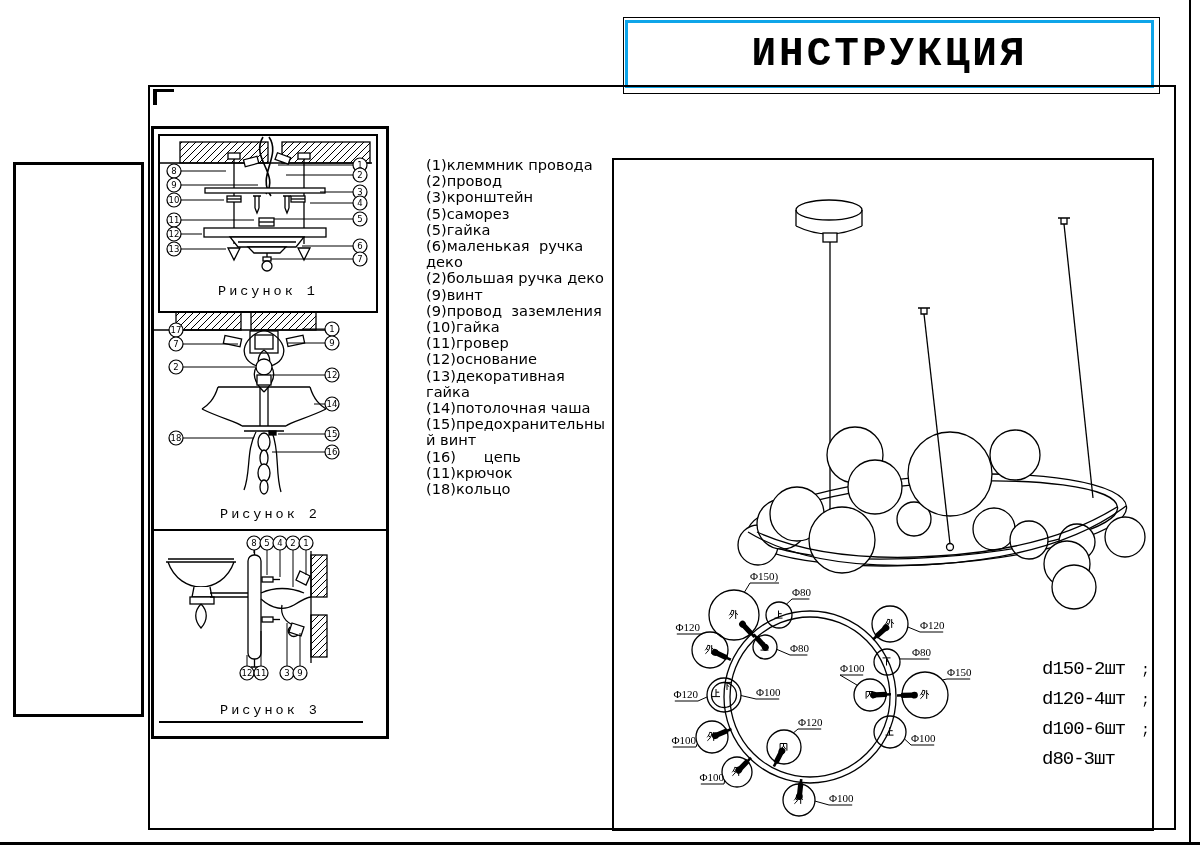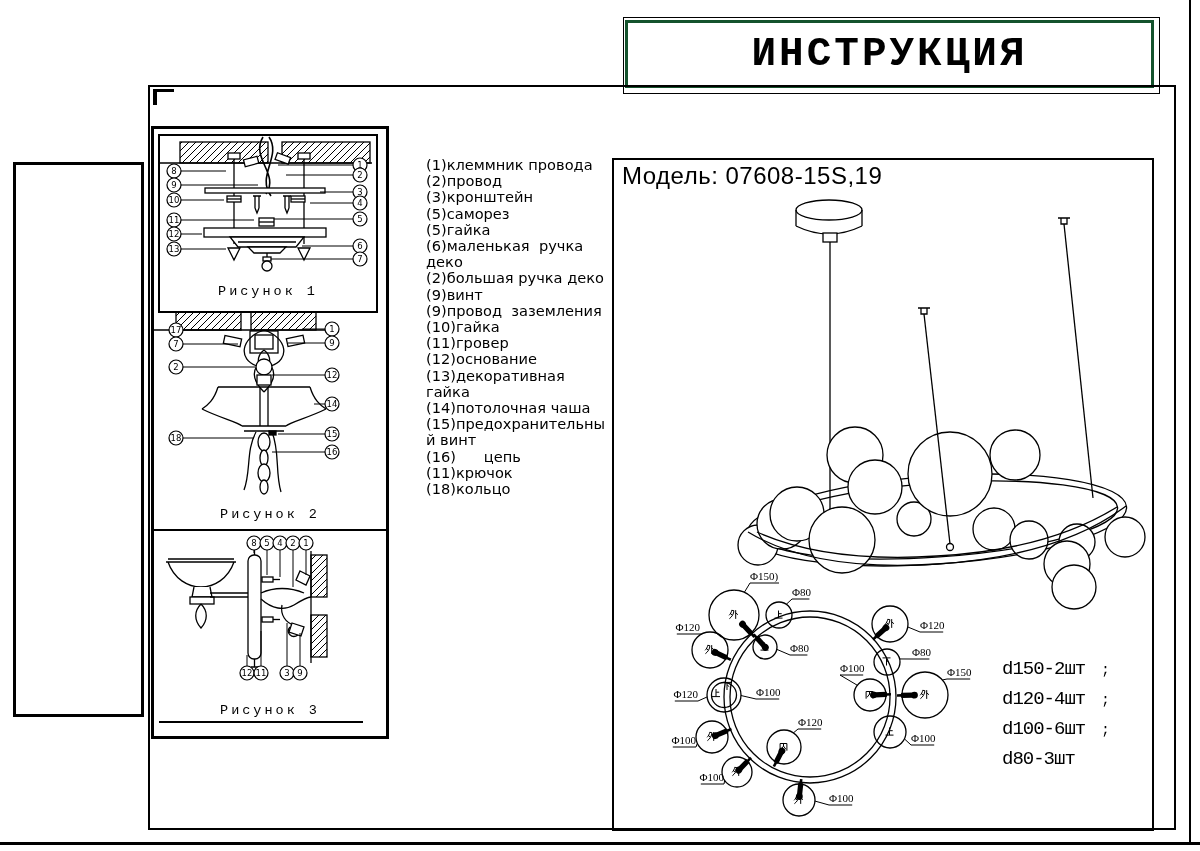--- a/index.html
+++ b/index.html
@@ -3,21 +3,21 @@
 <meta charset="utf-8">
 <style>
   html,body{margin:0;padding:0;}
   body{width:1200px;height:851px;position:relative;background:#fff;overflow:hidden;
        font-family:"DejaVu Sans",sans-serif;color:#000;}
   .abs{position:absolute;}
   
   .page-edge-right{left:1189px;top:0;width:2px;height:845px;background:#000;}
   .page-edge-bottom{left:0;top:842px;width:1200px;height:3px;background:#000;}
   
-  .title-box{left:625px;top:20px;width:523px;height:62px;border:3px solid #14532d;background:#fff;
+  .title-box{left:625px;top:20px;width:523px;height:62px;border:3px solid #0ea5e9;background:#fff;
              display:flex;align-items:center;justify-content:center;}
   .title-box::after{content:"";position:absolute;top:-6px;left:-5px;right:-9px;bottom:-9px;
              border:1.5px solid #000;pointer-events:none;}
   .title-text{font-family:"Liberation Mono","DejaVu Sans Mono",monospace;font-weight:bold;
              font-size:41px;letter-spacing:3px;}
   
   .outer-border{left:148px;top:85px;width:1024px;height:741px;border:2px solid #000;}
   .corner-mark{left:153px;top:89px;width:17px;height:13px;border-left:4px solid #000;border-top:3px solid #000;}
   .left-box{left:13px;top:162px;width:125px;height:549px;border:3px solid #000;}
   
@@ -35,21 +35,21 @@
   svg .tv-label{font-family:"Liberation Serif","DejaVu Serif",serif;font-size:11px;fill:#000;stroke:none;}
   
   .parts-list{left:399px;top:157px;width:215px;}
   .part-line{font-size:14.6px;line-height:16.2px;white-space:pre;letter-spacing:0;margin-left:27px;}
   
   .model-panel{left:612px;top:158px;width:538px;height:669px;border:2px solid #000;}
   .model-label{left:8px;top:2px;font-family:"Liberation Sans","DejaVu Sans",sans-serif;
              font-size:24px;letter-spacing:0.5px;}
   .qty-block{left:388px;top:495px;}
   .qty-line{font-family:"Liberation Mono","DejaVu Sans Mono",monospace;font-size:19px;
-             line-height:29px;letter-spacing:-1px;white-space:pre;}
+             line-height:29px;letter-spacing:-1px;white-space:pre;margin-left:40px;}
   .qty-mark{margin-left:16px;font-size:14px;}
 </style>
 </head>
 <body>
 
 <div class="abs page-edge-right"></div>
 <div class="abs page-edge-bottom"></div>
 
 <div class="abs title-box">
   <span class="title-text">ИНСТРУКЦИЯ</span>
@@ -278,21 +278,20 @@
     <div class="part-line">гайка</div>
     <div class="part-line">(14)потолочная чаша</div>
     <div class="part-line">(15)предохранительны</div>
     <div class="part-line">й винт</div>
     <div class="part-line">(16)      цепь</div>
     <div class="part-line">(11)крючок</div>
     <div class="part-line">(18)кольцо</div>
   </div>
 
 <div class="abs model-panel">
-  <div class="abs model-label">Модель: 07608-15S,19</div>
 
   <svg class="abs" style="left:0;top:0" width="534" height="665" viewBox="0 0 534 665">
     <defs>
       <g id="cjk-shang" class="ln">
           <path d="M5,1 L5,8.6 M5.2,4.2 L8.2,4.2 M1,8.6 L9,8.6"></path>
         </g>
       <g id="cjk-xia" class="ln">
           <path d="M1,1.4 L9,1.4 M5,1.4 L5,9 M5.2,4 L7.4,5.8"></path>
         </g>
       <g id="cjk-wai" class="ln">

